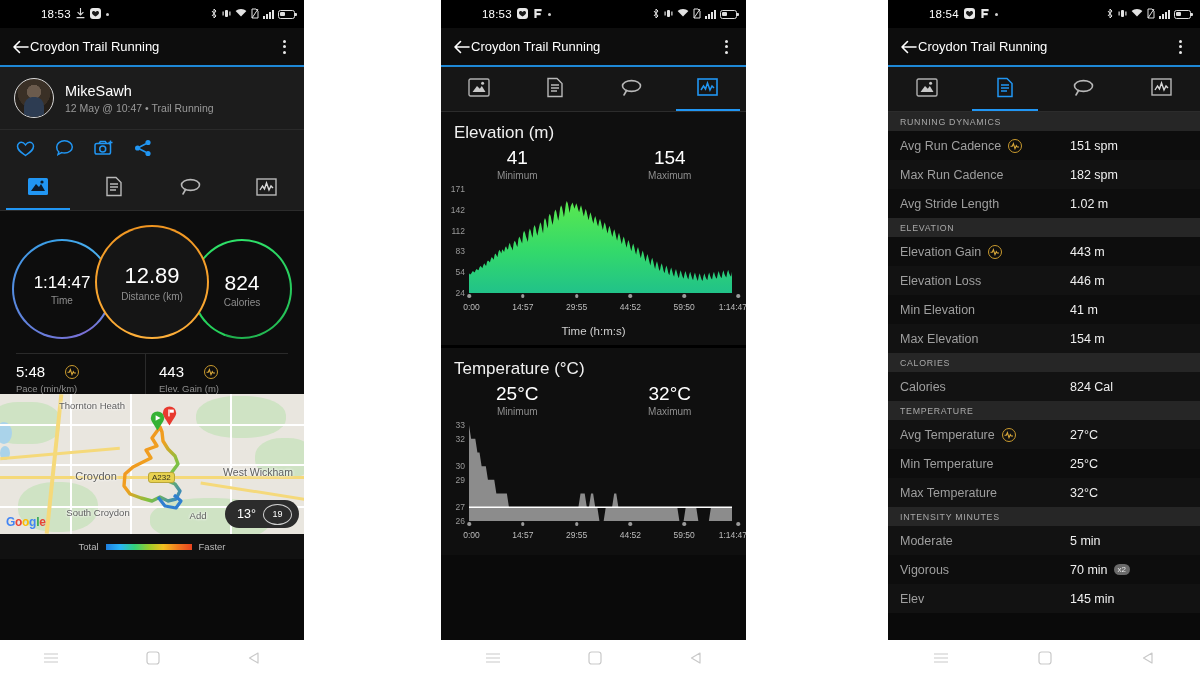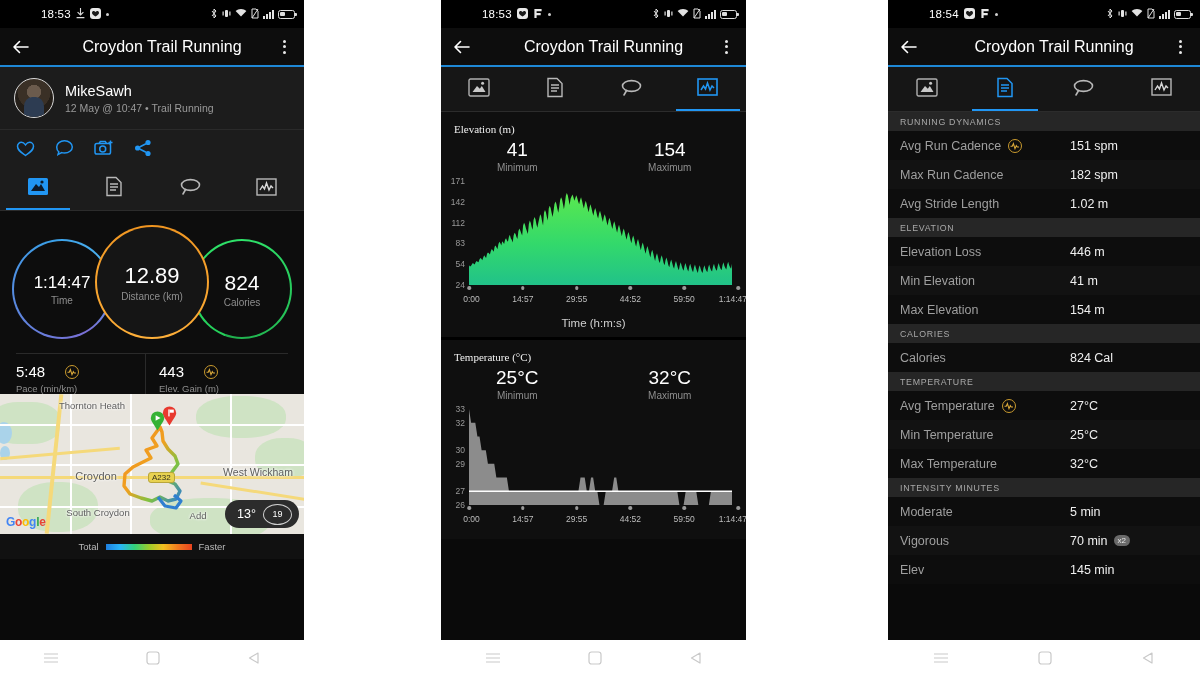--- a/index.html
+++ b/index.html
@@ -37,21 +37,21 @@
   .bars { display:inline-flex; align-items:flex-end; gap:1px; height:10px; }
   .bars s { width:2px; background:#e2e2e2; display:block; }
   .bars s:nth-child(1){height:3px} .bars s:nth-child(2){height:5px}
   .bars s:nth-child(3){height:7px} .bars s:nth-child(4){height:9px}
 
   
   .appbar {
     height: 39px; background: #0d0d0d; display: flex; align-items: center;
     padding: 0 12px; border-bottom: 2px solid #1e88d6;
   }
-  .appbar .title { color: #fff; font-size: 16px; margin-left: 18px; flex: 1; text-align: center; }
+  .appbar .title { color: #fff; font-size: 13px; flex: 1; }
   .ic-back { width: 18px; height: 18px; }
   .ic-kebab { width: 16px; height: 18px; display:flex; flex-direction:column; justify-content:center; align-items:center; gap:2.5px; }
   .ic-kebab b { width:3px; height:3px; border-radius:50%; background:#e8e8e8; display:block; }
 
   
   .profile { display:flex; align-items:center; gap:11px; padding: 11px 14px; background:#1c1c1c; }
   .avatar {
     width: 40px; height: 40px; border-radius: 50%; border: 1.6px solid #d8d8d8;
     background: radial-gradient(circle at 50% 34%, #6b5b4d 0 22%, #3a3026 23% 52%, #241e18 53% 100%);
     position: relative; overflow: hidden; flex: none;
@@ -111,21 +111,21 @@
   .pin { position:absolute; width:14px; height:18px; }
   .wbadge { position:absolute; right:5px; bottom:6px; height:28px; background:#2c2c2c; border-radius:14px;
     display:flex; align-items:center; gap:7px; padding:0 7px 0 12px; color:#fff; font-size:12.5px; }
   .wbadge .circ { width:29px; height:21px; border-radius:50%; border:1.2px solid #cfcfcf; display:flex; align-items:center; justify-content:center; font-size:9px; position:relative;}
   .legend { height:25px; background:#111; display:flex; align-items:center; justify-content:center; gap:7px; color:#b9b9b9; font-size:9.5px; }
   .legbar { width:86px; height:6px; background: linear-gradient(90deg,#1f7fe0,#29b6f6,#33d17a,#9ccc2b,#f4c020,#f07a1f,#e8431f); }
 
   
   .card { background:#0f0f0f; padding: 11px 0 8px; }
   .card + .card { border-top: 3px solid #000; }
-  .card .ctitle { color:#f0f0f0; font-size:11px; padding: 0 13px 4px; font-family: Liberation Serif, serif; }
+  .card .ctitle { color:#f0f0f0; font-size:17px; padding: 0 13px 4px; }
   .mmrow { display:flex; }
   .mmrow .mm { flex:1; text-align:center; }
   .mmrow .mm .v { color:#fff; font-size:19px; }
   .mmrow .mm .l { color:#8e8e8e; font-size:10px; margin-top:1px; }
 
   .plot { position:relative; margin: 8px 6px 0 0; height:104px; }
   .ylabs { position:absolute; left:0; top:0; bottom:0; width:26px; }
   .ylabs span { position:absolute; right:2px; color:#9a9a9a; font-size:8.5px; transform: translateY(-50%); }
   .area { position:absolute; left:28px; right:8px; top:0; bottom:0; }
   .xaxis { position:relative; height:26px; margin-left:28px; margin-right:8px; }
@@ -711,20 +711,28 @@
         <div class="drow">
           <span class="k">Max Run Cadence</span>
           <span class="v">182 spm</span>
         </div>
         <div class="drow">
           <span class="k">Avg Stride Length</span>
           <span class="v">1.02 m</span>
         </div>
         <div class="sechdr">ELEVATION</div>
         <div class="drow">
+          <span class="k">Elevation Gain<span class="hr-badge">
+              <svg width="10" height="8" viewBox="0 0 10 8">
+                <path d="M0.5 4.3h1.8L3.4 1.6 5 6.6l1.3-3 0.9 1.4h1.8" fill="none" stroke="#d9a83a" stroke-width="1.1"></path>
+              </svg>
+            </span></span>
+          <span class="v">443 m</span>
+        </div>
+        <div class="drow">
           <span class="k">Elevation Loss</span>
           <span class="v">446 m</span>
         </div>
         <div class="drow">
           <span class="k">Min Elevation</span>
           <span class="v">41 m</span>
         </div>
         <div class="drow">
           <span class="k">Max Elevation</span>
           <span class="v">154 m</span>

